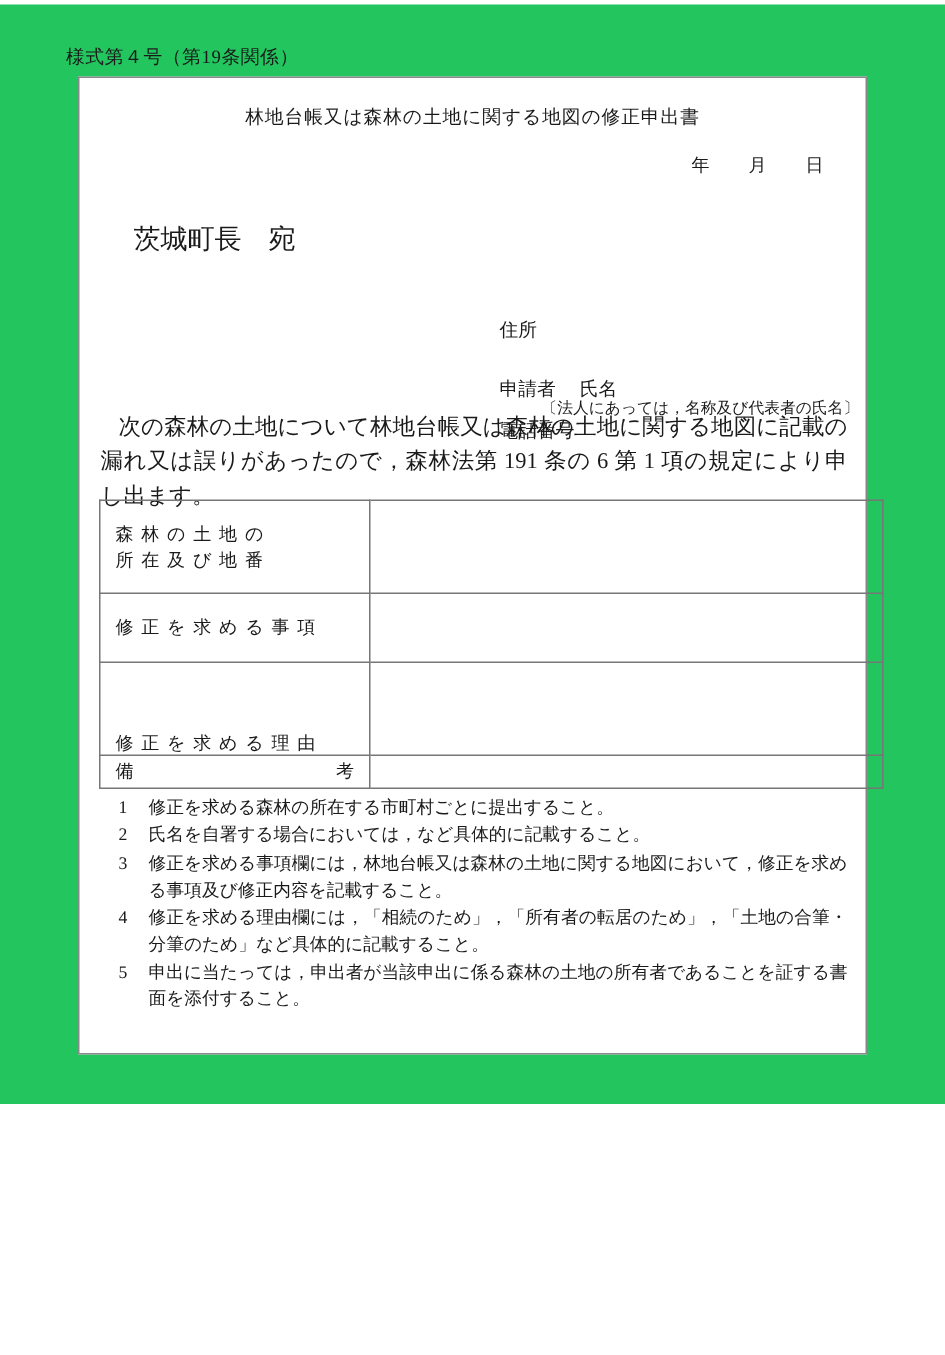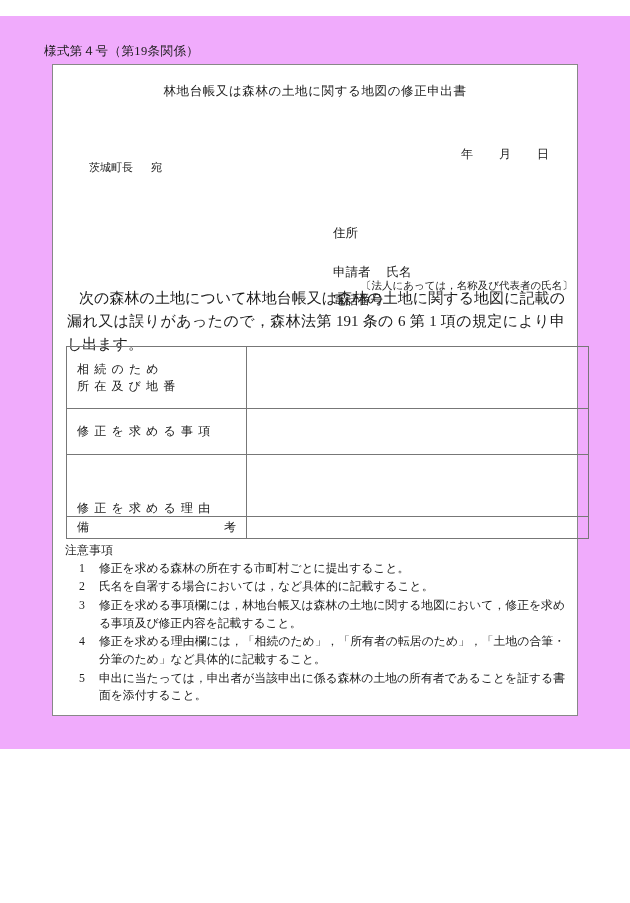--- a/index.html
+++ b/index.html
@@ -11,24 +11,24 @@
     width: 630px;
     height: 903px;
     position: relative;
     font-family: "Liberation Serif", "DejaVu Serif", serif;
     color: #1a1a1a;
     overflow: hidden;
   }
 
   .page {
     position: absolute;
-    left: 0; top: 16px;
+    left: 0; top: 3px;
     width: 630px;
     height: 733px;
-    background: #f0abfc;
+    background: #22c55e;
   }
 
   
   .form-number {
     position: absolute;
     left: 44px;
     top: 27px;
     font-size: 12.5px;
     letter-spacing: 0.4px;
     white-space: nowrap;
@@ -64,31 +64,30 @@
     white-space: nowrap;
   }
 
   
   .date-line {
     position: absolute;
     top: 50px;
     right: 28px;
     font-size: 12px;
     white-space: nowrap;
-    margin-top: 31px;
   }
   .date-line .dt { display: inline-block; }
   .date-line .dt + .dt { margin-left: 26px; }
 
   
   .addressee {
     position: absolute;
     top: 95px;
     left: 36px;
-    font-size: 11px;
+    font-size: 18px;
     white-space: nowrap;
   }
   .addressee .suffix { margin-left: 18px; }
 
   
   .applicant {
     position: absolute;
     top: 138px;
     left: 280px;
     font-size: 12.5px;
@@ -226,21 +225,21 @@
         <p class="ap-note">〔法人にあっては，名称及び代表者の氏名〕</p>
         <p class="ap-phone">電話番号</p>
       </div>
 
       <div class="body-para">次の森林の土地について林地台帳又は森林の土地に関する地図に記載の漏れ又は誤りがあったので，森林法第 191 条の 6 第 1 項の規定により申し出ます。</div>
 
       <table class="form-table">
         <tbody>
           <tr class="row-h1">
             <td class="label-cell">
-              <span class="lbl-spread">相続のため</span>
+              <span class="lbl-spread">森林の土地の</span>
               <span class="lbl-spread">所在及び地番</span>
             </td>
             <td class="value-cell"></td>
           </tr>
           <tr class="row-h2">
             <td class="label-cell">
               <span class="lbl-spread">修正を求める事項</span>
             </td>
             <td class="value-cell"></td>
           </tr>
@@ -256,21 +255,20 @@
                 <span>備</span>
                 <span>考</span>
               </span>
             </td>
             <td class="value-cell"></td>
           </tr>
         </tbody>
       </table>
 
       <div class="notes">
-        <p class="notes-title">注意事項</p>
         <ul class="notes-list">
           <li>
             <span class="num">1</span>
             <span>修正を求める森林の所在する市町村ごとに提出すること。</span>
           </li>
           <li>
             <span class="num">2</span>
             <span>氏名を自署する場合においては，など具体的に記載すること。</span>
           </li>
           <li>

